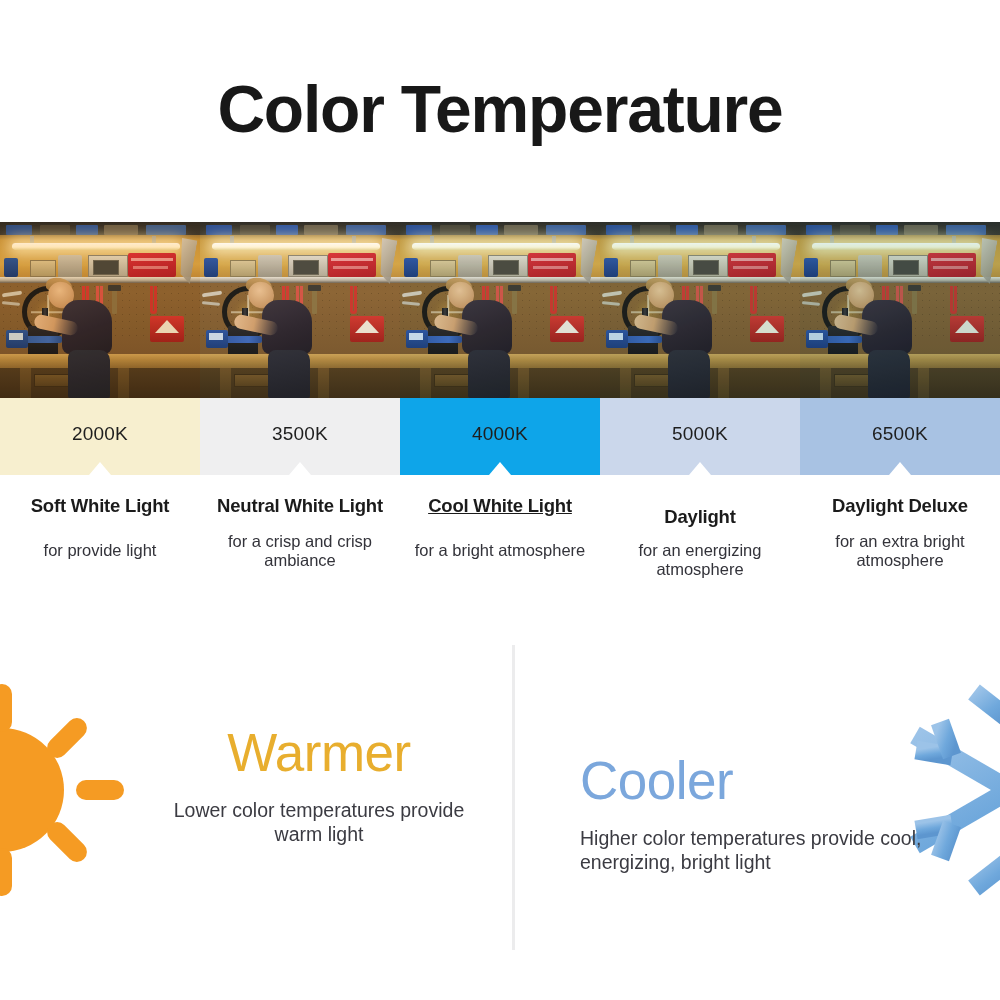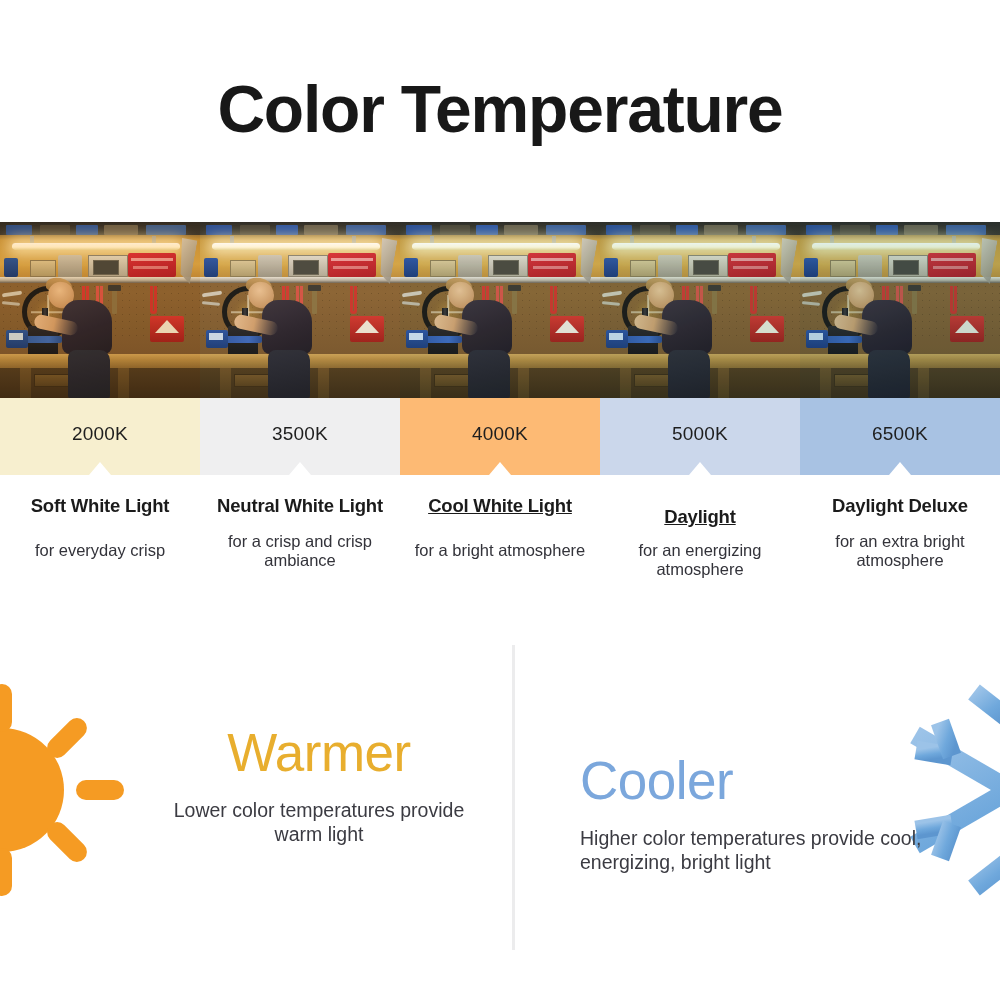--- a/index.html
+++ b/index.html
@@ -339,21 +339,21 @@
     margin-top: 24px;
     font-size: 16.5px;
     font-weight: 400;
     color: #33333a;
     line-height: 1.14;
   }
   
   .desc-col.c0 .desc-title { padding-top: 0px; }
   .desc-col.c1 .desc-title { padding-top: 0px; }
   .desc-col.c2 .desc-title { padding-top: 0px; text-decoration: underline; }
-  .desc-col.c3 .desc-title { padding-top: 11px; text-decoration: underline; }
+  .desc-col.c3 .desc-title { padding-top: 11px; }
   .desc-col.c4 .desc-title { padding-top: 0px; }
   .desc-col.c0 .desc-sub { margin-top: 24px; }
   .desc-col.c1 .desc-sub { margin-top: 15px; }
   .desc-col.c2 .desc-sub { margin-top: 24px; }
   .desc-col.c3 .desc-sub { margin-top: 13px; }
   .desc-col.c4 .desc-sub { margin-top: 15px; }
 
   
   #bottom { position: absolute; left: 14px; top: 636px; width: 1000px; height: 364px; }
 
@@ -691,38 +691,38 @@
 
   <div id="swatch-bar">
     <div class="swatch" style="background:#f7efcf;">
       <span class="swatch-label">2000K</span>
       <span class="notch"></span>
     </div>
     <div class="swatch" style="background:#efeff0;">
       <span class="swatch-label">3500K</span>
       <span class="notch"></span>
     </div>
-    <div class="swatch" style="background:#fdba74;">
+    <div class="swatch" style="background:#0ea5e9;">
       <span class="swatch-label">4000K</span>
       <span class="notch"></span>
     </div>
     <div class="swatch" style="background:#cbd7eb;">
       <span class="swatch-label">5000K</span>
       <span class="notch"></span>
     </div>
     <div class="swatch" style="background:#a8c2e3;">
       <span class="swatch-label">6500K</span>
       <span class="notch"></span>
     </div>
   </div>
 
   <div id="desc-row">
     <div class="desc-col c0">
       <div class="desc-title">Soft White Light</div>
-      <div class="desc-sub">for everyday crisp</div>
+      <div class="desc-sub">for provide light</div>
     </div>
     <div class="desc-col c1">
       <div class="desc-title">Neutral White Light</div>
       <div class="desc-sub">for a crisp and crisp ambiance</div>
     </div>
     <div class="desc-col c2">
       <div class="desc-title">Cool White Light</div>
       <div class="desc-sub">for a bright atmosphere</div>
     </div>
     <div class="desc-col c3">

